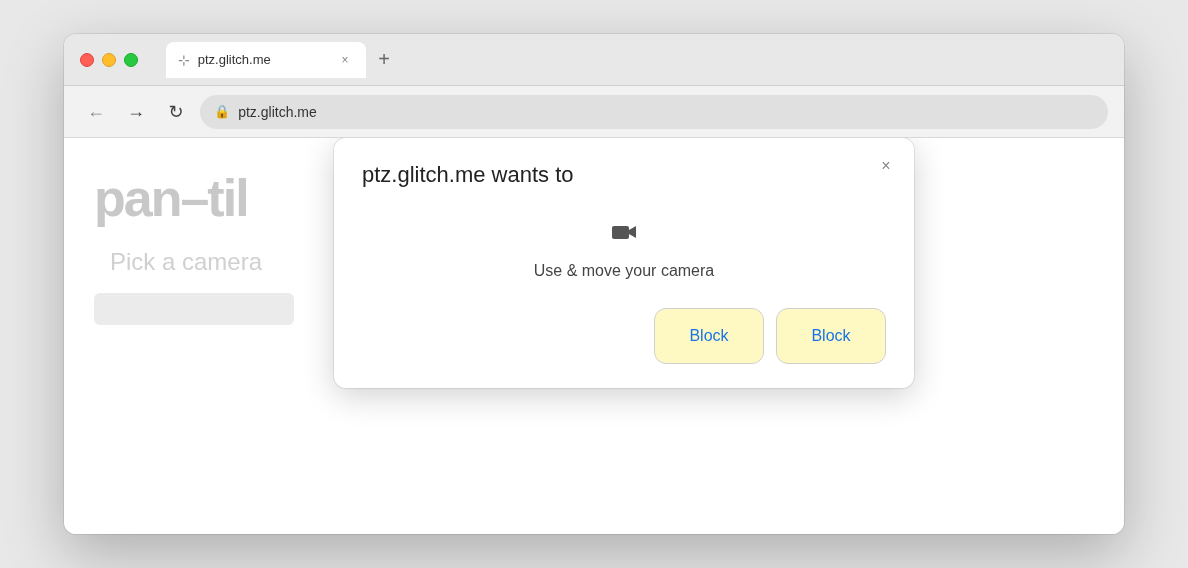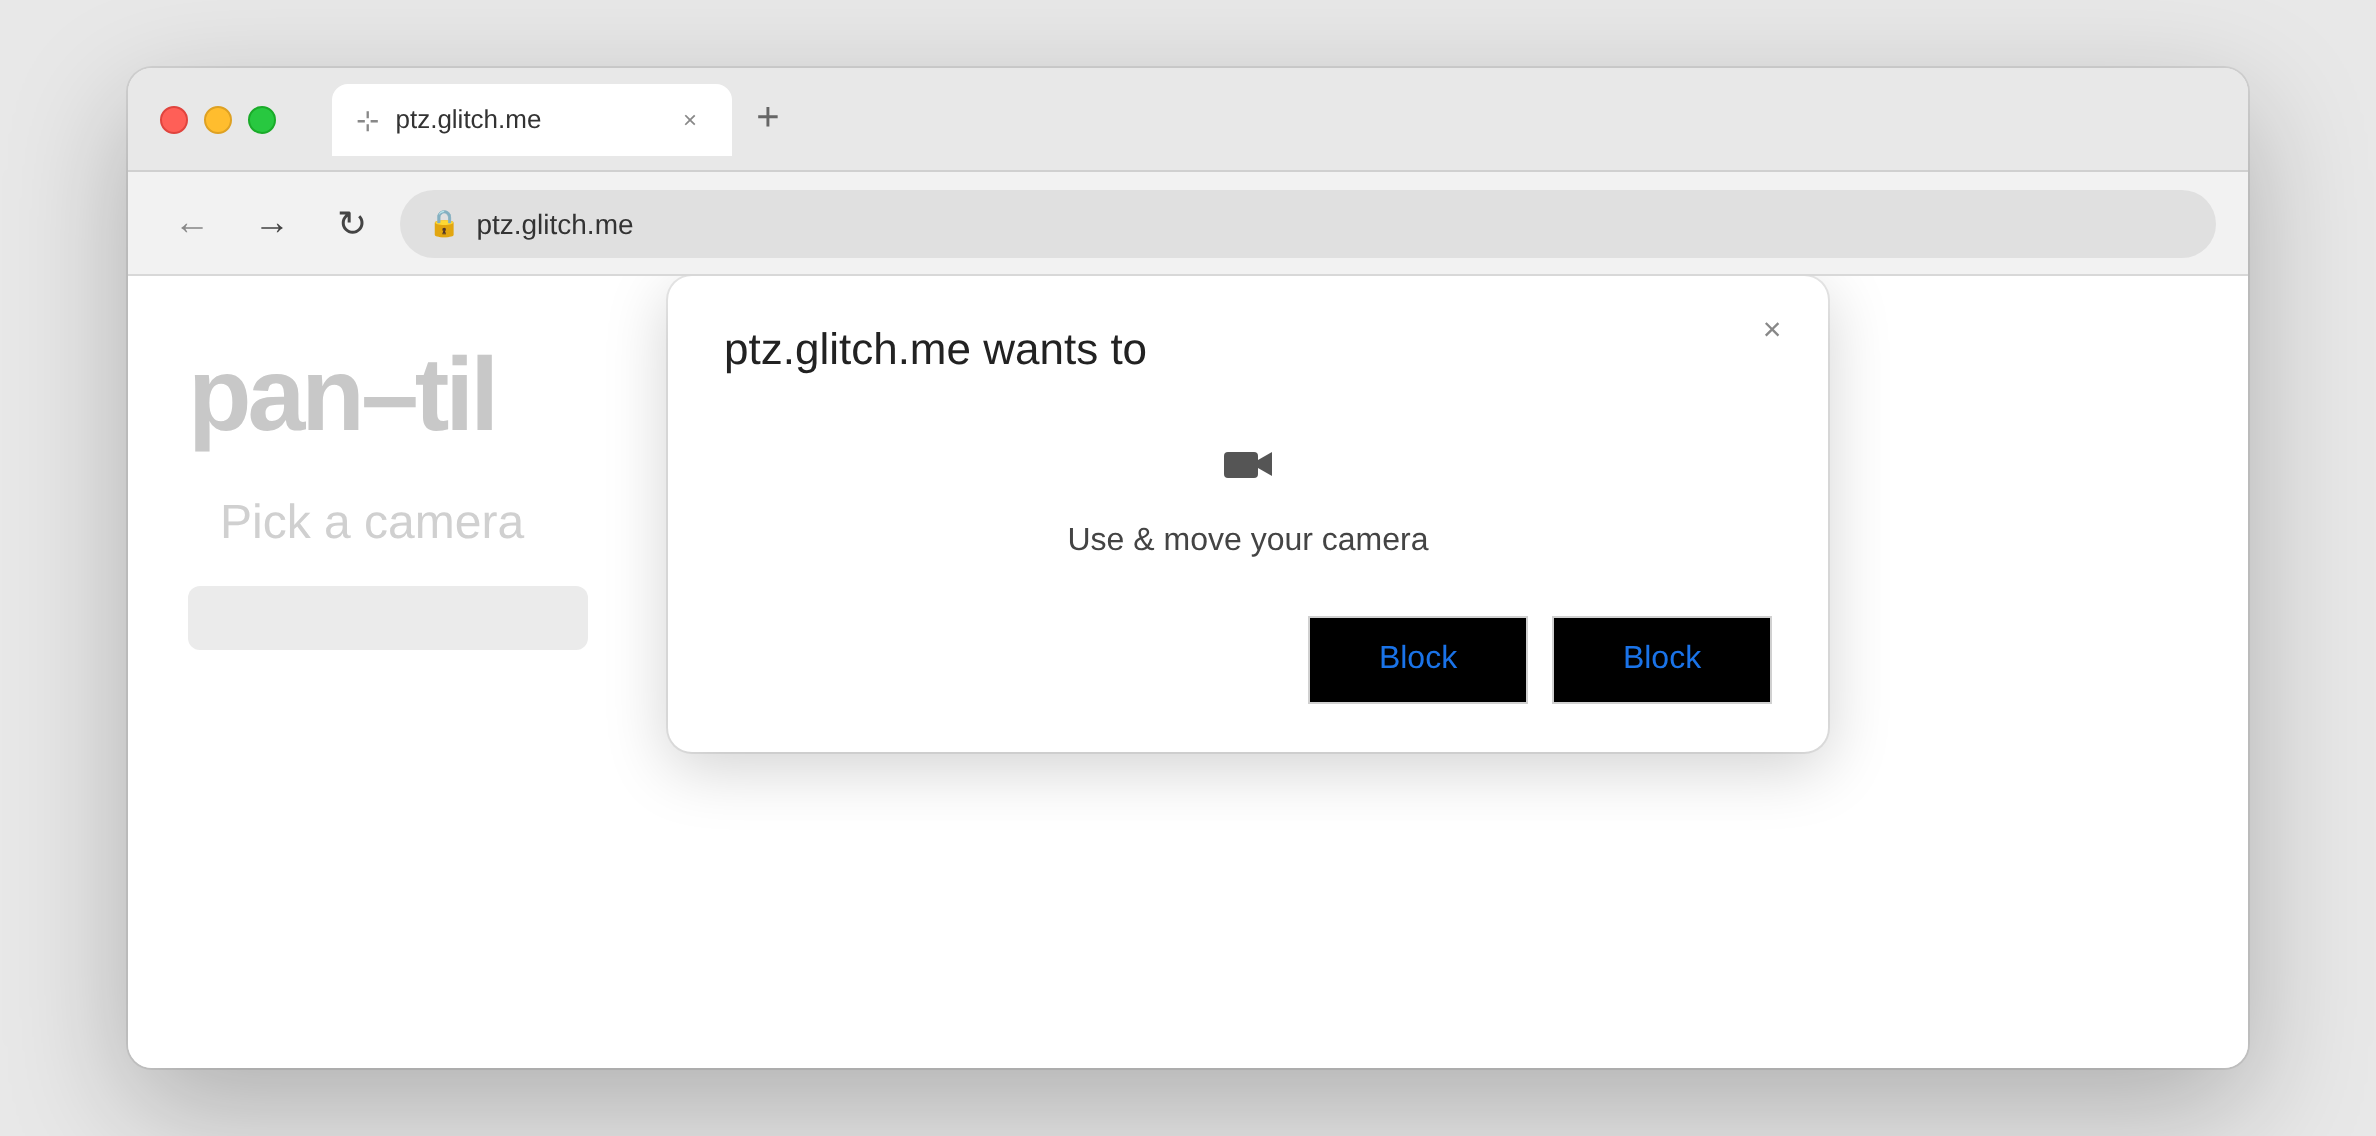--- a/index.html
+++ b/index.html
@@ -244,25 +244,25 @@
       color: #444;
     }
 
     .dialog-actions {
       display: flex;
       justify-content: flex-end;
       gap: 12px;
     }
 
     .dialog-button {
-      height: 44px;
+      height: 56px;
       padding: 0 28px;
-      border-radius: 0;
+      border-radius: 12px;
       border: 1.5px solid #d0d0d0;
-      background: #000000;
+      background: #fef9c3;
       font-size: 16px;
       font-weight: 500;
       cursor: pointer;
       display: flex;
       align-items: center;
       justify-content: center;
       min-width: 110px;
     }
 
     .dialog-button.block {

